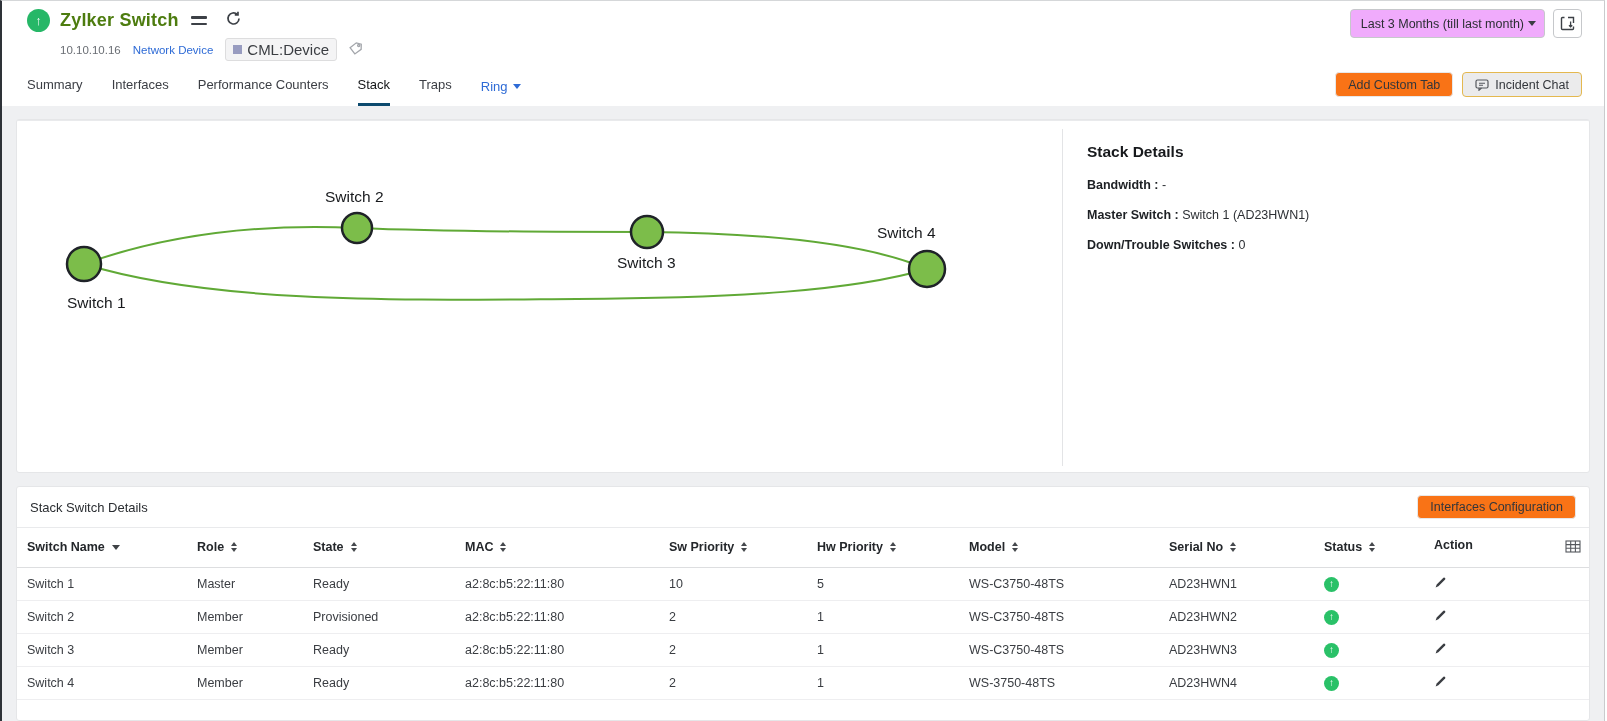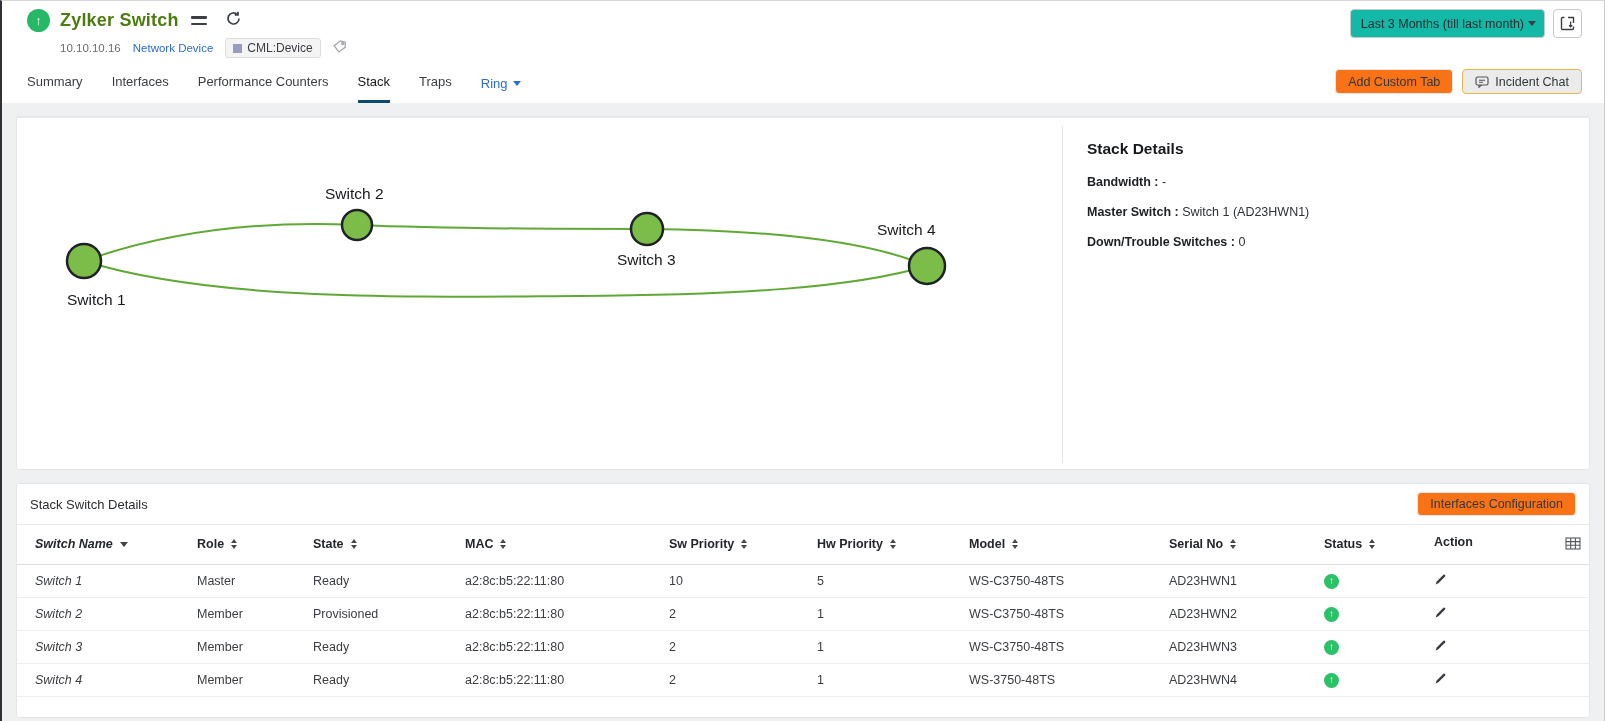--- a/index.html
+++ b/index.html
@@ -16,26 +16,26 @@
   .dev-status { width:23px; height:23px; border-radius:50%; background:#26b767; color:#fff;
                 display:flex; align-items:center; justify-content:center; font-size:13px; font-weight:bold; }
   .dev-title { font-size:18px; font-weight:600; color:#4d7c0f; letter-spacing:.2px; }
   .burger { display:flex; flex-direction:column; gap:4px; cursor:pointer; padding:3px 2px; }
   .burger span { display:block; width:16px; height:2.4px; background:#3c4046; border-radius:1px; }
   .refresh { margin-left:6px; cursor:pointer; }
   .meta-line { display:flex; align-items:center; gap:12px; margin:6px 0 0 33px; }
   .ip { font-size:11.5px; color:#6a6e74; }
   .dev-link { font-size:11.5px; color:#2e6bd6; cursor:pointer; text-decoration:none; }
   .chip { display:flex; align-items:center; gap:5px; background:#f4f4f5; border:1px solid #ddddde;
-          border-radius:3px; padding:2px 7px; font-size:12px; color:#3a3d42; cursor:pointer; }
+          border-radius:3px; padding:2px 7px; font-size:15px; color:#3a3d42; cursor:pointer; }
   .chip-sq { width:9px; height:9px; background:#989cc0; display:inline-block; }
   .tag-ic { margin-left:-2px; cursor:pointer; }
   .hdr-right { margin-left:auto; display:flex; align-items:center; gap:8px; }
   .period { border:1px solid #c6c8cb; border-radius:4px; height:29px; padding:0 8px 0 10px; display:flex;
-            align-items:center; gap:4px; font-size:12.5px; color:#2b2e33; background:#14b8a6; cursor:pointer; }
+            align-items:center; gap:4px; font-size:12.5px; color:#2b2e33; background:#f0abfc; cursor:pointer; }
   .caret { width:0; height:0; border-left:4px solid transparent; border-right:4px solid transparent;
            border-top:5px solid #3a3d42; display:inline-block; }
   .sq-btn { width:29px; height:29px; border:1px solid #c6c8cb; border-radius:4px; background:#fff;
             display:flex; align-items:center; justify-content:center; cursor:pointer; }
 
   .hdr-row2 { display:flex; align-items:flex-end; margin-top:10px; }
   .tabs { display:flex; gap:29px; }
   .tab { font-size:13px; color:#3b3e44; padding:6px 0 11px; cursor:pointer; white-space:nowrap; }
   .tab.active { color:#131517; border-bottom:3px solid #0c4a6e; }
   .tab.more { color:#2e6bd6; display:flex; align-items:center; gap:5px; }
@@ -72,21 +72,21 @@
   .tri-up { width:0; height:0; border-left:3.5px solid transparent; border-right:3.5px solid transparent;
             border-bottom:4.5px solid #45484d; }
   .tri-dn { width:0; height:0; border-left:3.5px solid transparent; border-right:3.5px solid transparent;
             border-top:4.5px solid #45484d; }
   .tri-solo { width:0; height:0; border-left:4.5px solid transparent; border-right:4.5px solid transparent;
               border-top:5.5px solid #3f4246; display:inline-block; }
   .status-dot { width:15px; height:15px; border-radius:50%; background:#2ac168; color:#fff; display:inline-flex;
                 align-items:center; justify-content:center; font-size:10px; font-weight:bold; line-height:1; }
   .pencil { cursor:pointer; display:inline-flex; }
   .grid-ic { float:right; cursor:pointer; margin-top:2px; }
-  td:first-child, th:first-child { padding-left:18px;font-style:italic; }
+  td:first-child, th:first-child { padding-left:10px; }
 </style>
 </head>
 <body>
 
 <div class="app">
 
   <div class="hdr">
     <div class="hdr-row1">
       <div class="hdr-left">
         <div class="title-line">

